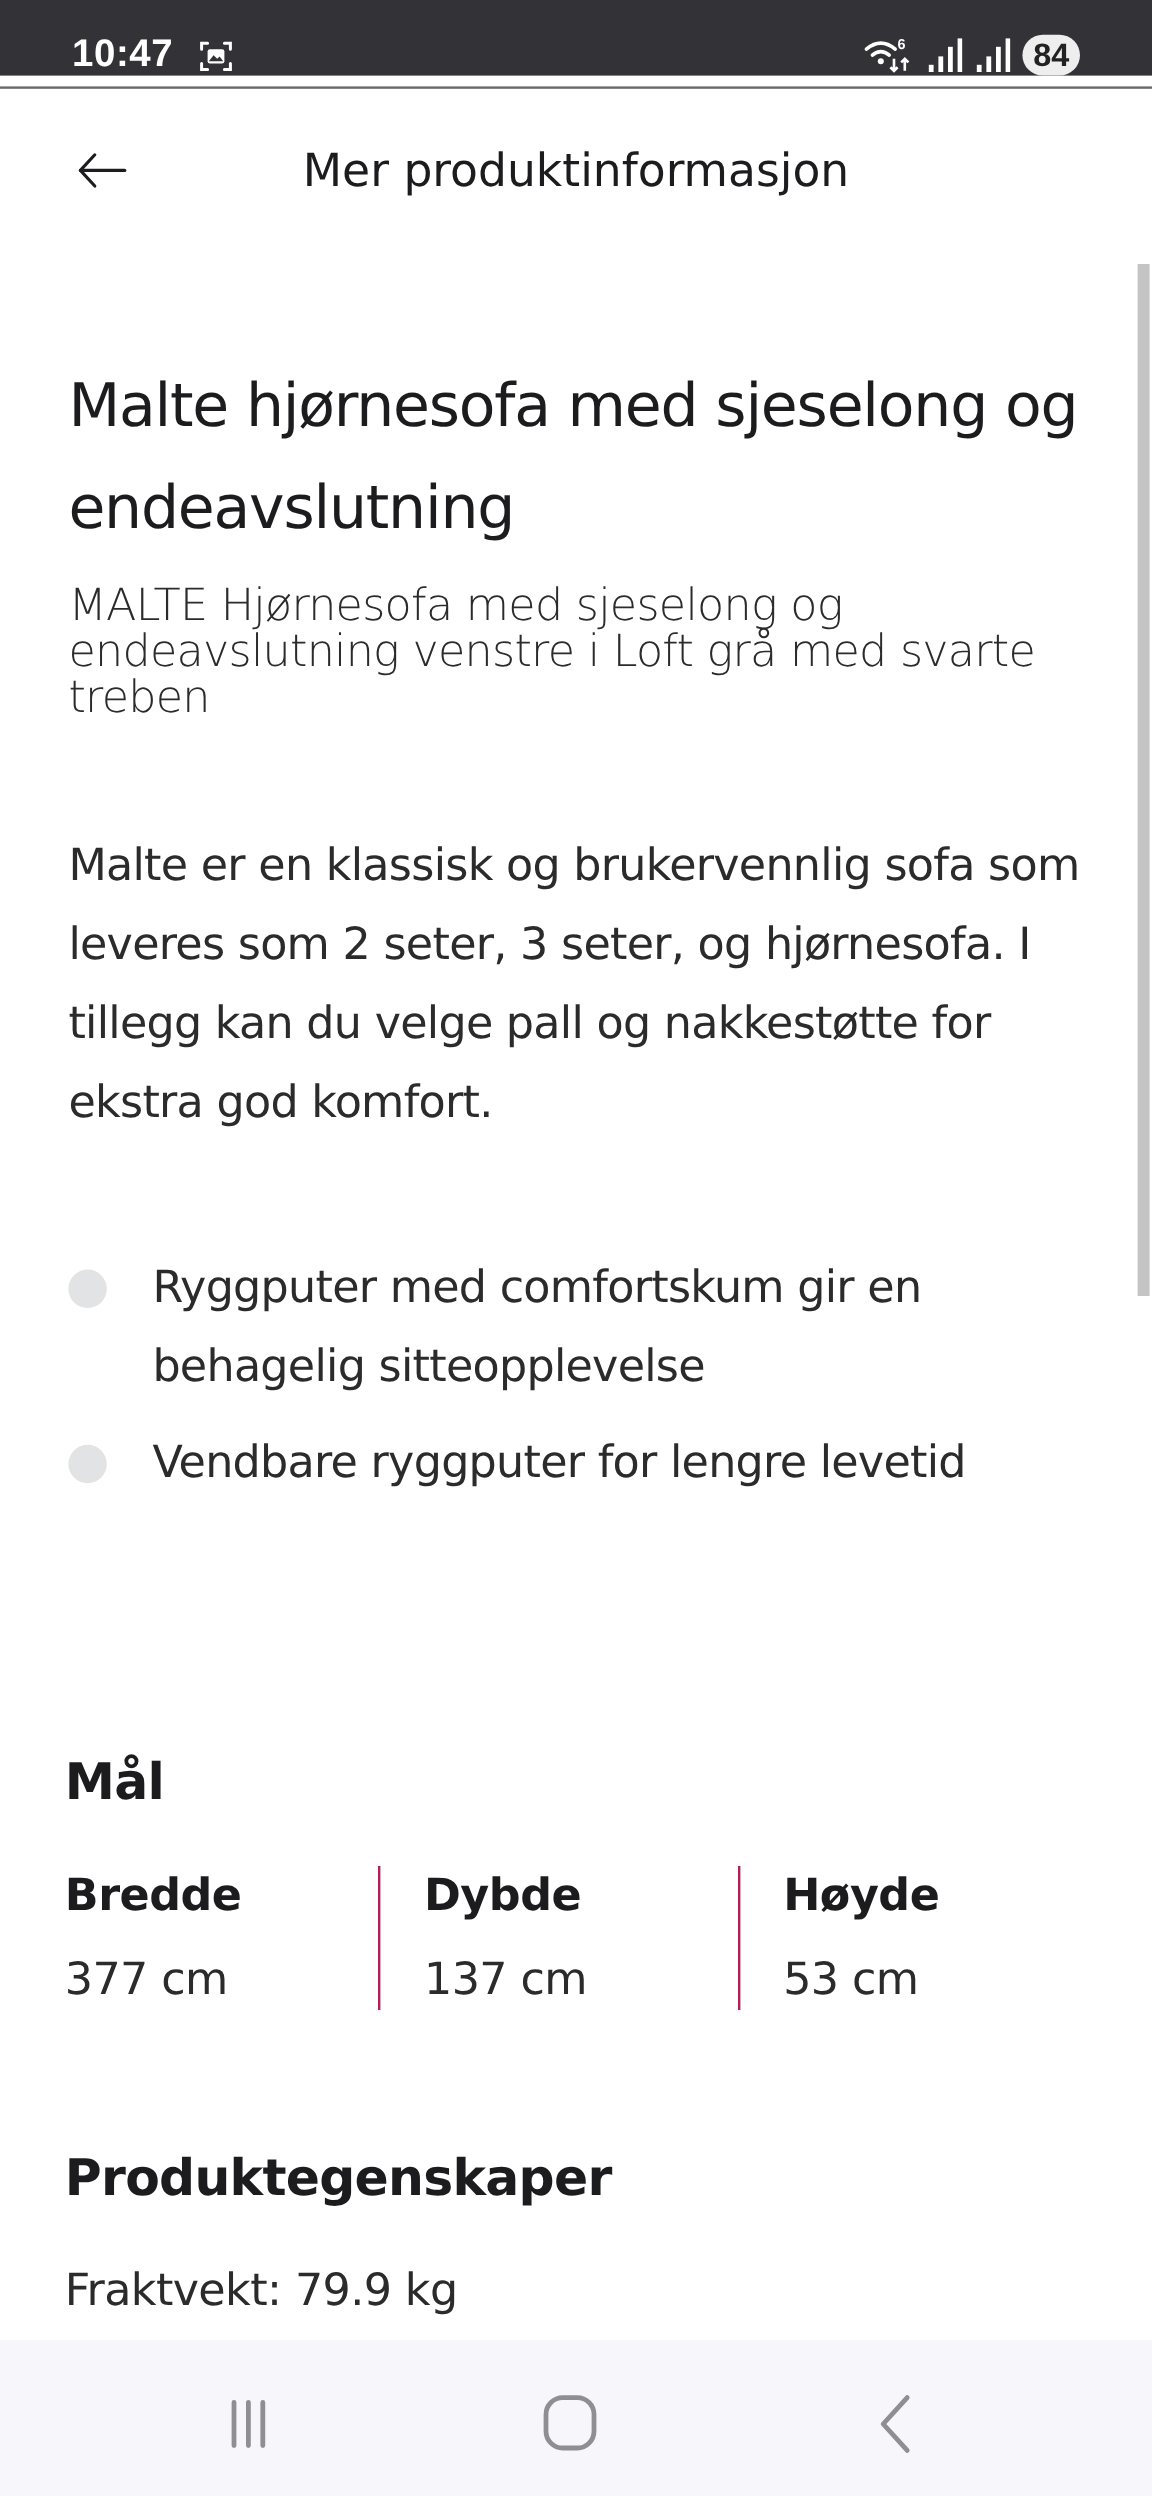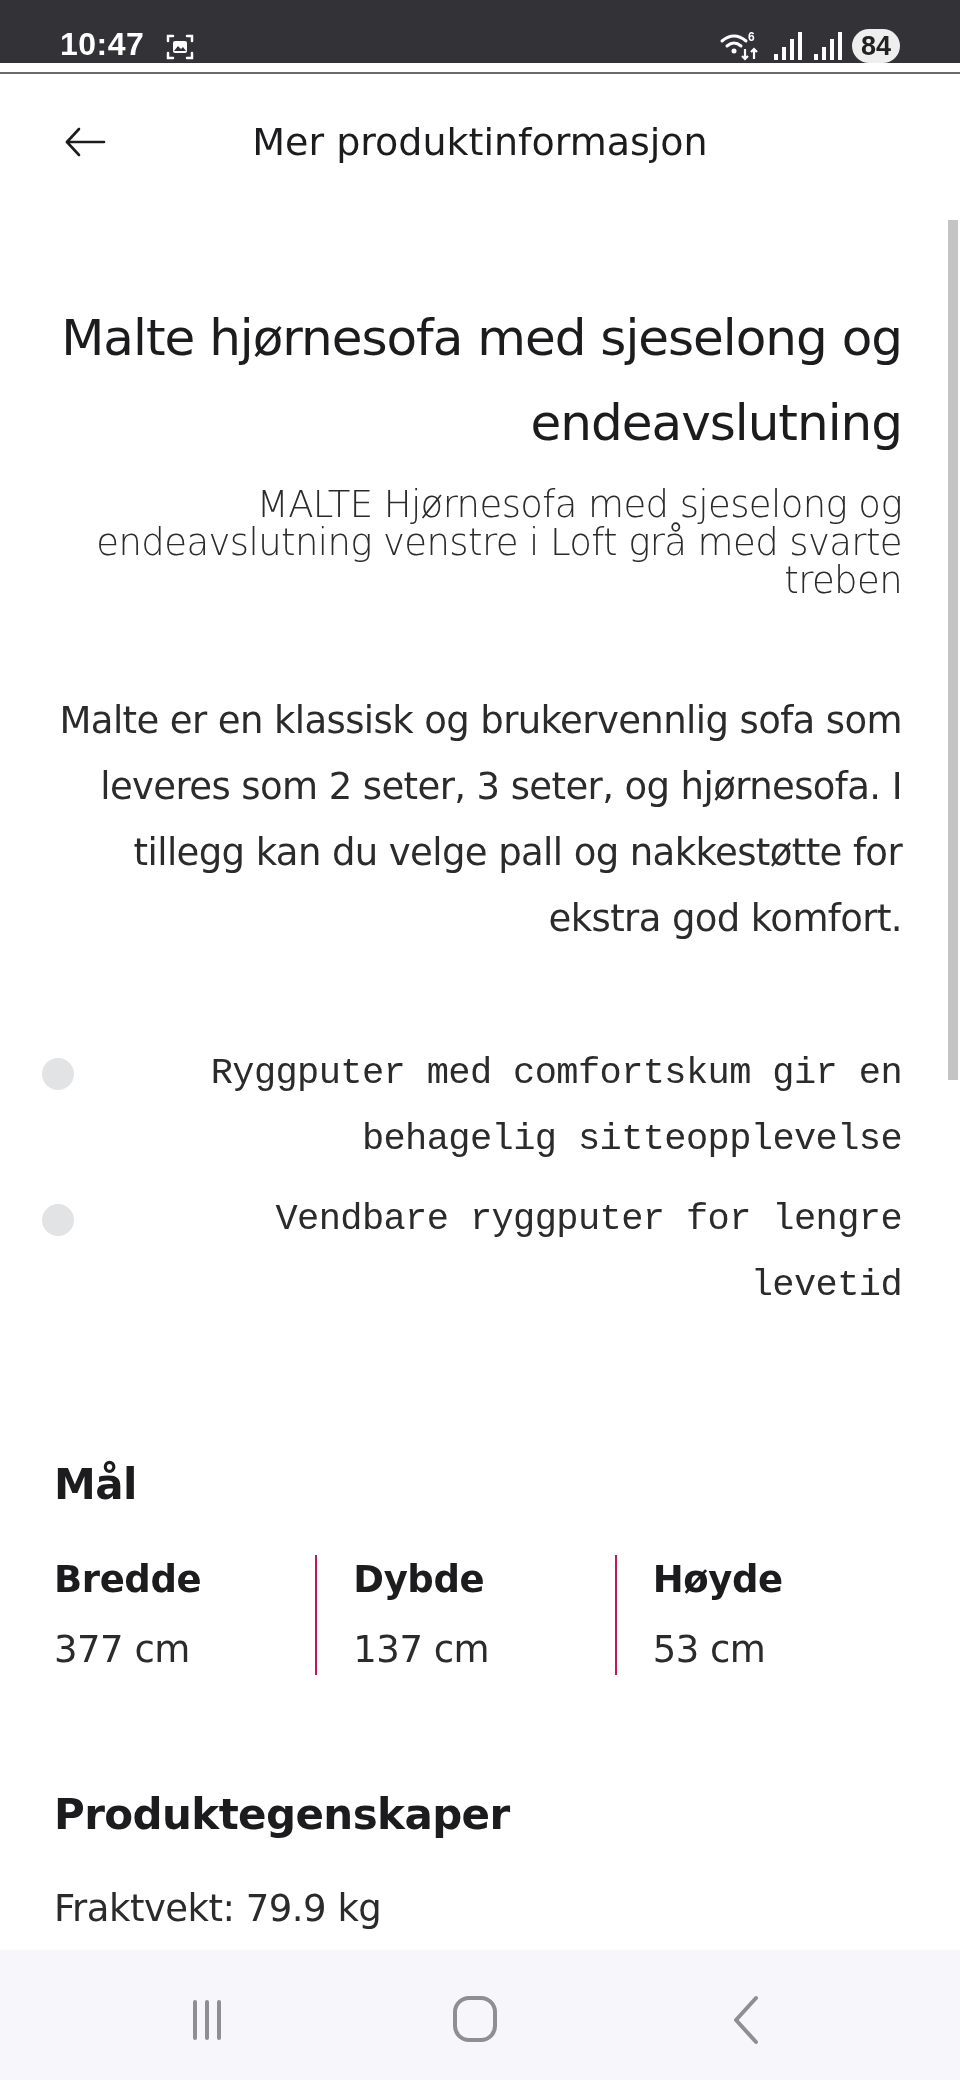--- a/index.html
+++ b/index.html
@@ -28,34 +28,34 @@
 
   .header { position:absolute; left:0; top:74px; width:824px; height:140px; }
   .back-btn { position:absolute; left:62px; top:48px; width:60px; height:50px; cursor:pointer; }
   .header-title {
     position:absolute; left:0; width:960px; top:46px; text-align:center;
     font-size:38px; color:#1c1c1e; font-family:"DejaVu Sans", sans-serif;
   }
 
   .scrollbar { position:absolute; left:948px; top:220px; width:10px; height:860px; background:#c4c4c4; }
 
-  .content { position:absolute; left:42px; top:296px; width:860px;text-align:right; }
+  .content { position:absolute; left:57px; top:296px; width:860px; }
   .product-title {
     margin:0; font-size:50px; line-height:85px; font-weight:normal; color:#1c1c1e;
     font-family:"DejaVu Sans", sans-serif; letter-spacing:-1px;
   }
   .short-desc {
     margin:20px 0 0 0; font-size:37px; line-height:38px; font-weight:300; color:#2b2b2b;
     font-family:"DejaVu Sans", sans-serif; letter-spacing:-0.6px;
   }
   .long-desc {
     margin:88px 0 0 0; font-size:37px; line-height:66px; color:#2b2b2b;
     font-family:"DejaVu Sans", sans-serif; letter-spacing:-0.6px;
   }
-  .features { list-style:none; margin:88px 0 0 0; padding:0;font-family:Liberation Mono, monospace; }
+  .features { list-style:none; margin:88px 0 0 0; padding:0; }
   .features li { position:relative; padding-left:70px; font-size:37px; line-height:66px; color:#2b2b2b; letter-spacing:-0.6px; margin-bottom:14px; }
   .features li .dot { position:absolute; left:0; top:18px; width:32px; height:32px; border-radius:50%; background:#e1e3e4; }
 
   .section-title { font-size:42px; color:#1c1c1e; margin:0; font-weight:bold; letter-spacing:-0.6px; }
   .dims-section { position:absolute; left:54px; top:1460px; width:860px; }
   .dims { display:flex; margin-top:46px; }
   .dim { width:306px; position:relative; }
   .dim + .dim { padding-left:36px; border-left:2px solid #be185d; }
   .dim-label { font-size:37px; line-height:50px; color:#1c1c1e; font-weight:bold; letter-spacing:-0.4px; }
   .dim-value { font-size:37px; line-height:50px; color:#2b2b2b; margin-top:20px; letter-spacing:-0.5px; }

